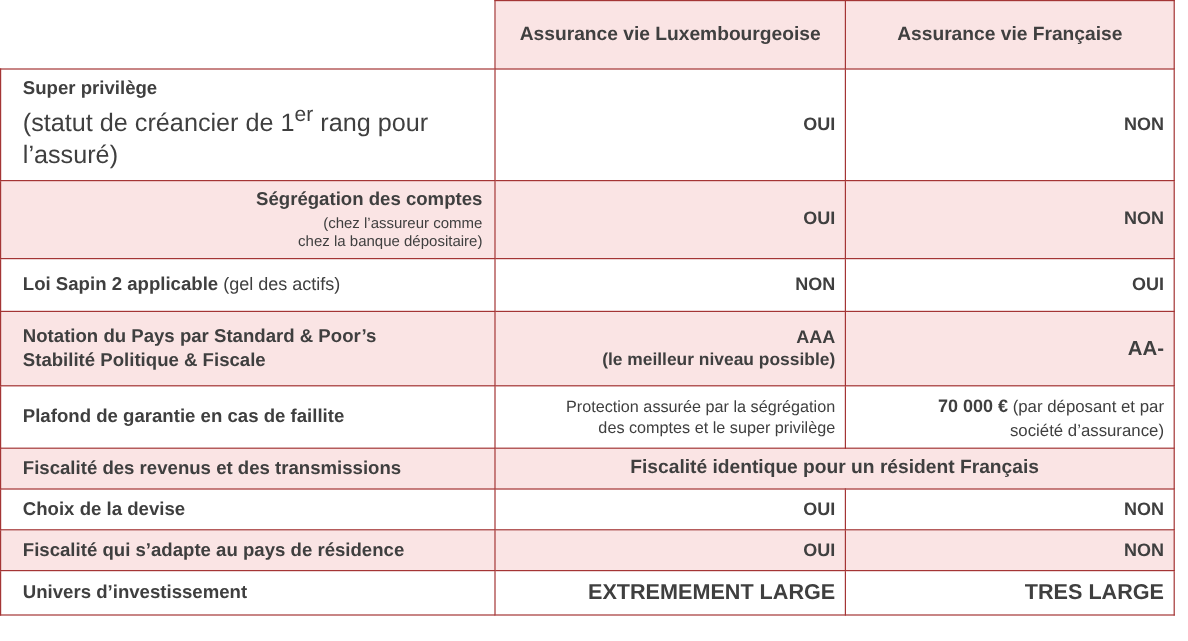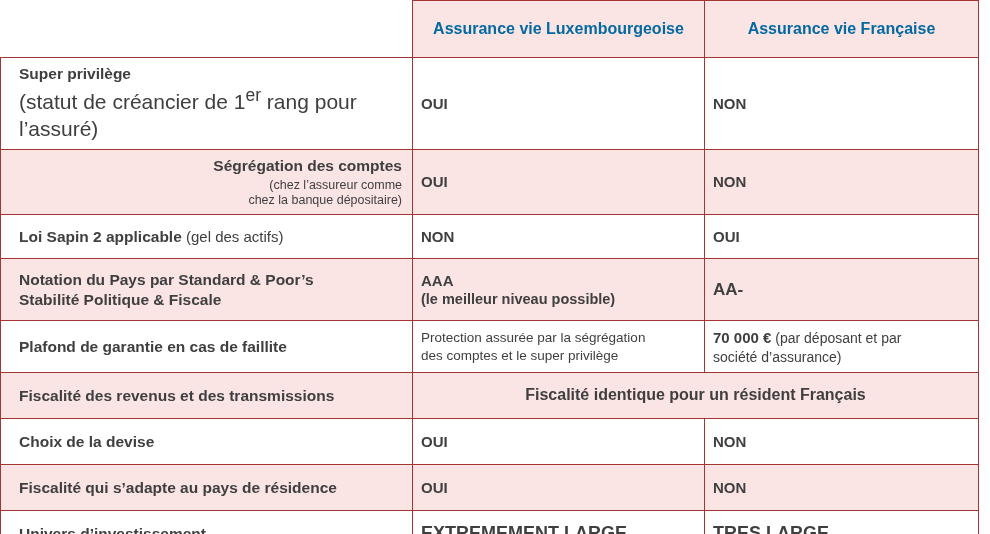--- a/index.html
+++ b/index.html
@@ -47,21 +47,21 @@
   }
 
   .row-white { background: #ffffff; }
   .row-pink  { background: #FAE4E4; }
 
   .hdr {
     background: #FAE4E4;
     text-align: center;
     font-weight: bold;
     font-size: 16px;
-    color: #0369a1;
+    color: #404040;
     height: 56px;
     padding: 0 6px;
   }
 
   .label {
     text-align: left;
     padding: 6px 10px 6px 18px;
     font-size: 15.5px;
     font-weight: bold;
     color: #3f3f3f;
@@ -92,21 +92,21 @@
   }
   .label-inline .aside {
     font-weight: normal;
     font-size: 12.5px;
     line-height: 1.18;
     text-align: right;
     padding-bottom: 1px;
   }
 
   .val {
-    text-align: left;
+    text-align: right;
     font-size: 15px;
     font-weight: bold;
     color: #3f3f3f;
     padding: 6px 8px;
     line-height: 1.3;
   }
   .val .note {
     display: block;
     font-weight: bold;
     font-size: 14.5px;
@@ -133,21 +133,21 @@
     font-size: 16px;
     text-align: center;
   }
   .val.caps {
     font-weight: bold;
     font-size: 18px;
   }
   .h-62  { height: 62px; padding-left: 16px; }
   .h-54  { height: 54px; }
   .h-44  { height: 44px; }
-  .h-46  { height: 46px; border-radius: 17px; }
+  .h-46  { height: 34px; border-radius: 17px; }
   .h-52  { height: 52px; }
 </style>
 </head>
 <body>
 
 <div class="sheet">
   <table class="cmp">
     <colgroup>
       <col class="c-label">
       <col class="c-lux">

